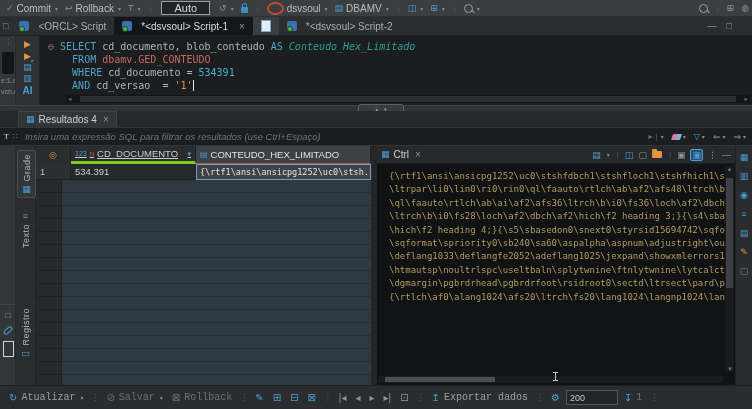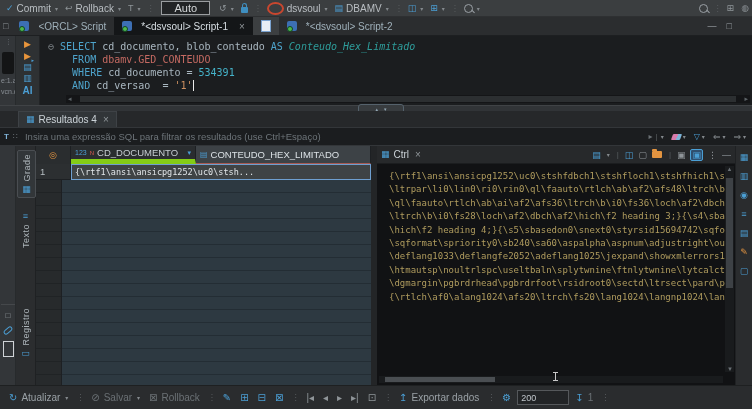--- a/index.html
+++ b/index.html
@@ -82,37 +82,37 @@
   
   .res-tabbar{left:0;top:111px;width:752px;height:16px;background:#26282a;font-size:10px;}
   .res-tab{margin-left:18px;height:100%;display:flex;align-items:center;gap:4px;padding:0 7px;
            background:#313538;border:1px solid #3e4246;border-bottom:none;color:#ccd3d8;}
   .filter-bar{left:0;top:127px;width:752px;height:19px;background:#1b1d1f;border-top:1px solid #333639;
               border-bottom:1px solid #333639;font-size:9.5px;gap:4px;padding:0 4px;}
   .fsql{color:#57a64a;white-space:nowrap;overflow:hidden;max-width:248px;}
   .fticon{color:#7fb3d8;font-size:8px;font-weight:bold;}
   .expic{color:#6d7478;font-size:8px;letter-spacing:1px;}
   .filter-input{flex:1;background:transparent;border:none;outline:none;color:#aab1b6;font-size:9.5px;
-                font-family:inherit;}
+                font-family:inherit;font-style:italic;}
   .filter-input::placeholder{color:#6d7479;}
   .eraser{width:9px;height:6px;background:linear-gradient(100deg,#d77bab 55%,#7bb3d7 55%);
           transform:skewX(-20deg);display:inline-block;border-radius:1px;}
   .fbtn{display:flex;align-items:center;gap:1px;padding:0 2px;}
 
   
   .vtabs{left:16px;top:146px;width:20px;height:239px;background:#2b2d2f;border-right:1px solid #1f2123;}
   .vtab{position:absolute;left:1px;width:17px;display:flex;flex-direction:column;align-items:center;
         gap:3px;color:#aeb6bb;font-size:9px;}
   .vtab .vlabel{writing-mode:vertical-rl;transform:rotate(180deg);letter-spacing:.5px;}
   .vtab.active{border:1px solid #4a4e52;background:#323639;border-radius:2px;}
 
   .grid-hdr{left:36px;top:146px;width:335px;height:18px;background:#2a2d2f;display:flex;font-size:9.5px;}
   .gh-cell{display:flex;align-items:center;padding:0 4px;gap:3px;border-right:1px solid #1d2023;}
   .gh-rownum{width:26px;justify-content:center;}
-  .gh-c1{width:116px;border-bottom:5px solid #84cc16;color:#c6cdd2;}
+  .gh-c1{width:116px;border-bottom:3px solid #84cc16;color:#c6cdd2;text-decoration:underline;}
   .gh-c2{flex:1;border-bottom:1px solid #a85a52;background:#3d4246;color:#dbe1e5;}
   .typ123{color:#4b9fd5;font-size:7px;}
   .nnul{color:#e05a50;font-size:6px;vertical-align:super;}
   .sortdd{margin-left:auto;color:#4b9fd5;font-size:7px;}
   .keyic{color:#e39440;font-size:9px;}
   .colic{color:#4b9fd5;font-size:8px;}
 
   .grid-row{left:36px;top:164px;width:335px;height:16px;display:flex;font-size:9.5px;}
   .gr-cell{display:flex;align-items:center;padding:0 4px;border-right:1px solid #1d2023;
            border-bottom:1px solid #1d2023;white-space:nowrap;overflow:hidden;}
@@ -146,21 +146,21 @@
   .ibeam::before,.ibeam::after{content:"";position:absolute;left:-2px;width:5px;height:1px;background:#c8c8c8;}
   .ibeam::before{top:0;} .ibeam::after{bottom:0;}
 
   .right-strip{left:735px;top:146px;width:17px;height:239px;background:#2a2c2e;border-left:1px solid #1f2123;
                display:flex;flex-direction:column;align-items:center;gap:9px;padding-top:6px;font-size:9px;}
 
   
   .btb{left:0;top:385px;width:752px;height:24px;background:#2a2c2e;border-top:1px solid #1e2021;
        font-size:10px;color:#9aa1a6;gap:3px;padding:0 6px;}
   .bbtn{display:flex;align-items:center;gap:4px;padding:0 3px;}
-  .bbtn .lbl{white-space:nowrap;}
+  .bbtn .lbl{white-space:nowrap;font-family:Liberation Mono, monospace;}
   .disabled{color:#6b7175;}
   .fetchbox{width:44px;height:13px;background:#222426;border:1px solid #55585b;color:#c0c6cb;
             font-size:9px;padding:0 3px;font-family:inherit;}
 </style>
 </head>
 <body>
 
 <div id="root">
 
   <div class="abs flex mtb">
@@ -348,20 +348,21 @@
       <span class="sortdd">▾</span>
     </span>
     <span class="gh-cell gh-c2">
       <span class="colic">▤</span>
       <span>CONTEUDO_HEX_LIMITADO</span>
     </span>
   </div>
 
   <div class="abs grid-row">
     <span class="gr-cell gr-rownum">1</span>
+    <span class="gr-cell gr-c1">534.391</span>
     <span class="gr-cell gr-c2">{\rtf1\ansi\ansicpg1252\uc0\stsh...</span>
   </div>
 
   <div class="abs stripes-rn"></div>
   <div class="abs stripes"></div>
   <div class="abs vsplitbar"></div>
 
   <div class="abs flex valor-hdr">
     <span class="ic blue">▦</span>
     <span>Ctrl</span>

